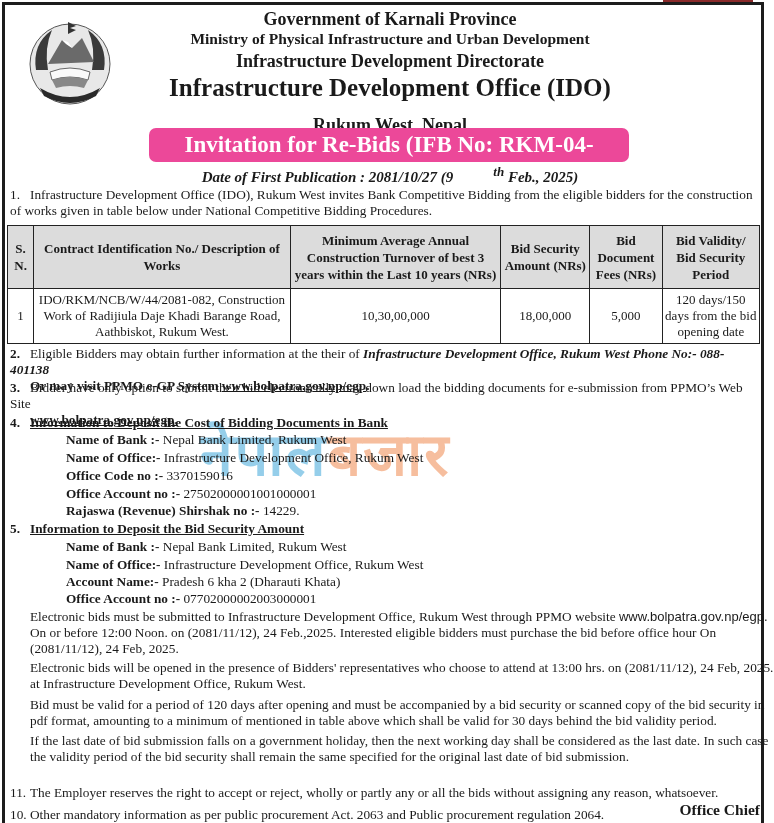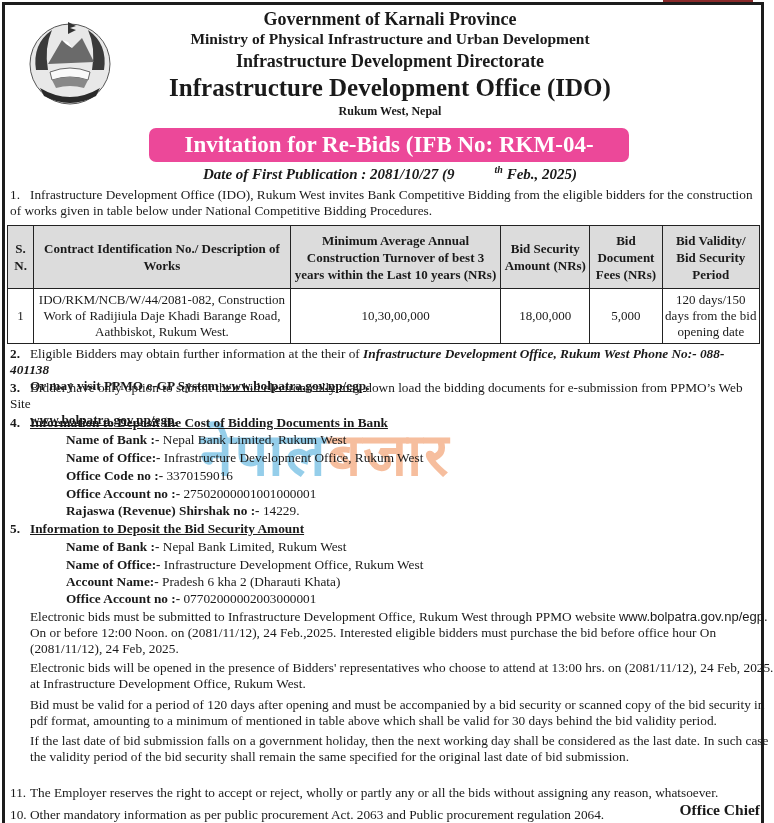--- a/index.html
+++ b/index.html
@@ -7,27 +7,27 @@
          font-family: "Liberation Serif", "DejaVu Serif", serif; color: #1a1a1a; }
   .frame { position: absolute; left: 2px; top: 2px; width: 762px; height: 830px;
            border: 3px solid #1c1c1c; border-bottom: none; box-sizing: border-box; }
   .redline { position: absolute; left: 663px; top: 0; width: 90px; height: 2px; background: #8a2a2a; }
   .logo { position: absolute; left: 22px; top: 14px; width: 96px; height: 96px; }
   .hdr { position: absolute; left: 120px; width: 540px; text-align: center; font-weight: bold; }
   .h1 { top: 9px; font-size: 18px; }
   .h2 { top: 30px; font-size: 15.5px; }
   .h3 { top: 51px; font-size: 18px; }
   .h4 { top: 74px; font-size: 25px; }
-  .h5 { top: 104px; font-size: 12px; }
+  .h5 { top: 115px; font-size: 18px; }
   .banner { position: absolute; left: 149px; top: 128px; width: 480px; height: 34px;
             background: #ec4899; color: #fff; border-radius: 7px; text-align: center;
             font-weight: bold; font-size: 23px; line-height: 34px; }
   .pubdate { position: absolute; left: 130px; top: 164px; width: 520px; text-align: center;
              font-weight: bold; font-style: italic; font-size: 15px; }
-  .pubdate sup { font-size: 10px; margin-left: 40px; }
+  .pubdate sup { font-size: 13px; margin-left: 40px; }
   .para { position: absolute; left: 10px; width: 752px; font-size: 13.3px; line-height: 16px; }
   .para .num { display: inline-block; width: 20px; }
   .indent { padding-left: 20px; }
   table.bid { position: absolute; left: 7px; top: 225px; width: 753px; border-collapse: collapse;
               font-size: 13px; }
   table.bid th, table.bid td { border: 1.4px solid #222; text-align: center; padding: 1px 2px; }
   table.bid th { background: #dcdcdc; font-weight: bold; line-height: 17px; height: 60px; }
   table.bid td { line-height: 16px; height: 52px; }
   .b { font-weight: bold; }
   .u { text-decoration: underline; }

